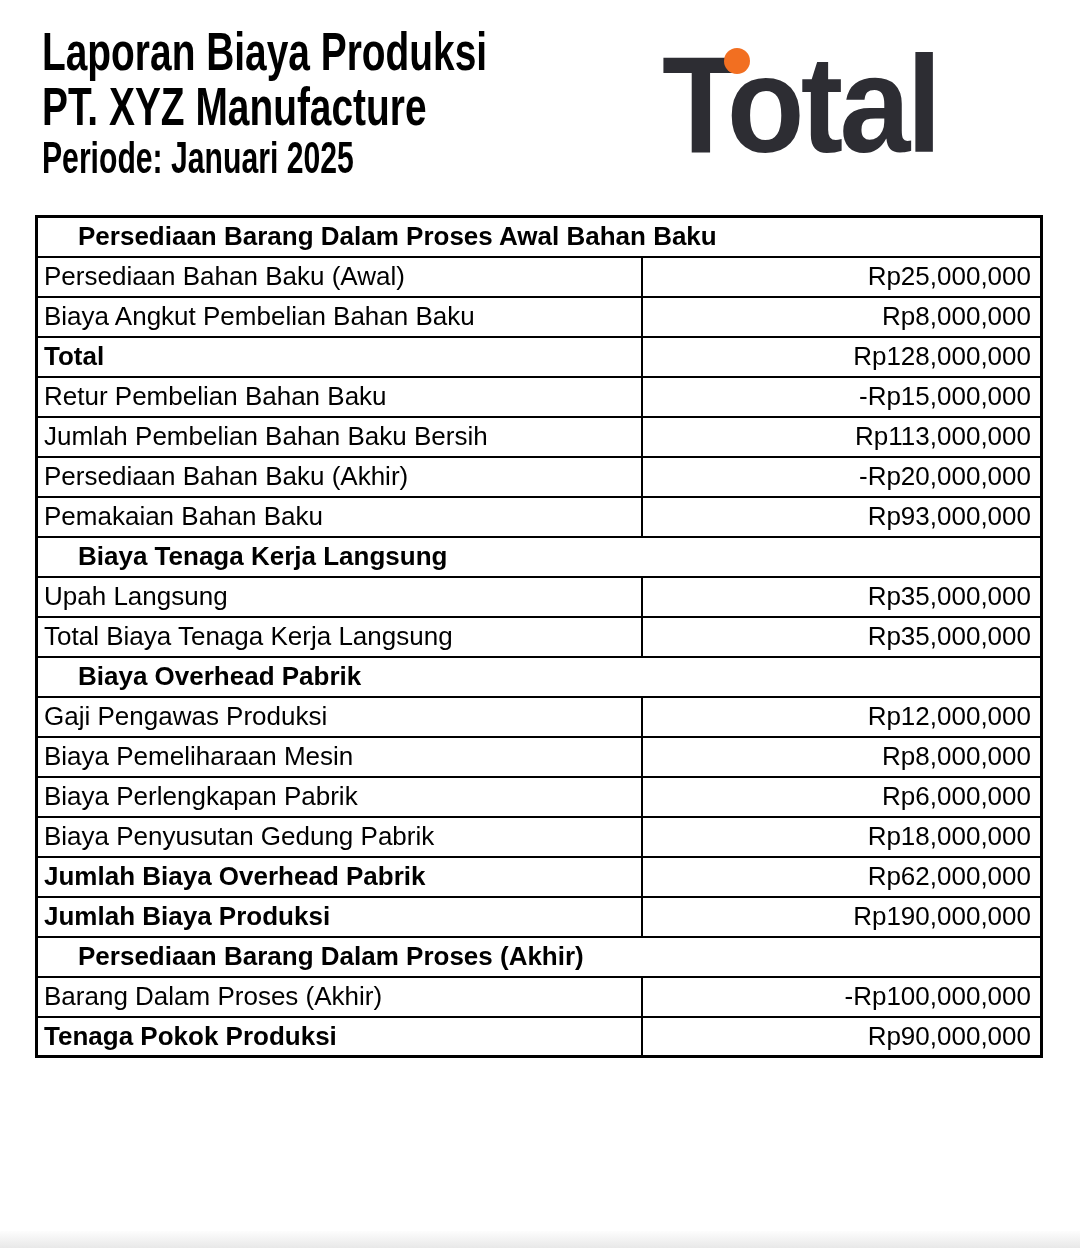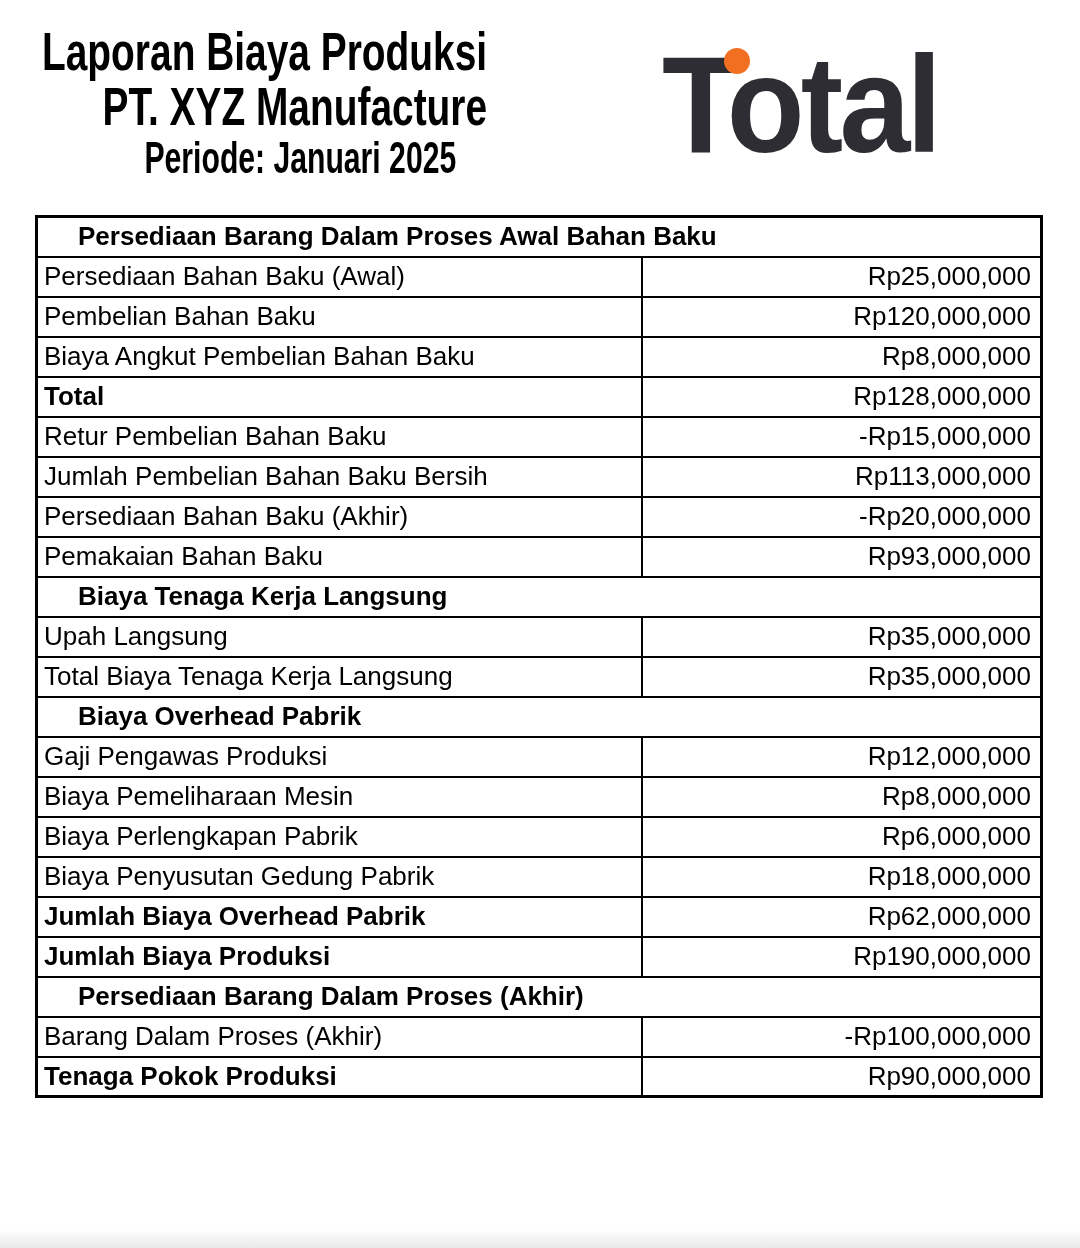--- a/index.html
+++ b/index.html
@@ -8,21 +8,21 @@
     background: #ffffff;
     font-family: "Liberation Sans", sans-serif;
     color: #000000;
     overflow: hidden;
     position: relative;
   }
 
   
   .titles {
     position: absolute;
-    left: 42px; top: 24px; text-align: right;
+    left: 42px; top: 24px;
   }
   .title-line {
     font-size: 54px;
     font-weight: bold;
     line-height: 55px;
     white-space: nowrap;
     transform: scaleX(0.72);
     transform-origin: 0 0;
   }
   .period {
@@ -113,24 +113,20 @@
     </colgroup>
     <tbody id="cost-rows">
         <tr>
           <td colspan="2" class="section-cell">Persediaan Barang Dalam Proses Awal Bahan Baku</td>
         </tr>
         <tr>
           <td class="label-cell">Persediaan Bahan Baku (Awal)</td>
           <td class="value-cell">Rp25,000,000</td>
         </tr>
         <tr>
-          <td class="label-cell">Pembelian Bahan Baku</td>
-          <td class="value-cell">Rp120,000,000</td>
-        </tr>
-        <tr>
           <td class="label-cell">Biaya Angkut Pembelian Bahan Baku</td>
           <td class="value-cell">Rp8,000,000</td>
         </tr>
         <tr>
           <td class="label-cell bold">Total</td>
           <td class="value-cell">Rp128,000,000</td>
         </tr>
         <tr>
           <td class="label-cell">Retur Pembelian Bahan Baku</td>
           <td class="value-cell">-Rp15,000,000</td>

